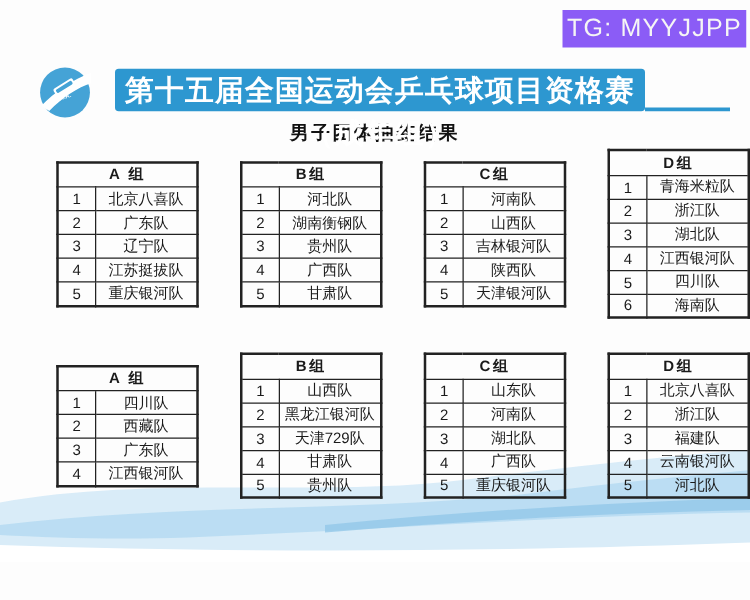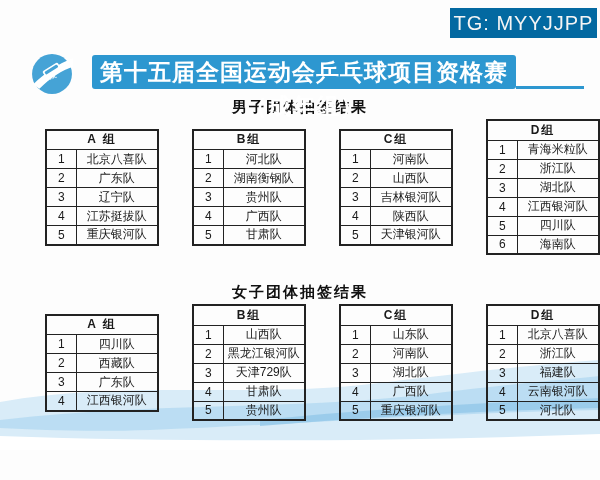--- a/index.html
+++ b/index.html
@@ -11,21 +11,21 @@
     overflow:hidden;
   }
   .page { position:absolute; inset:0; background:#fdfdfd; }
 
   
   .wave-svg { position:absolute; left:0; top:350px; width:600px; height:100px; z-index:0; }
 
   
   .tg-box {
     position:absolute; left:450px; top:8px; width:147px; height:30px;
-    background:#0369a1; color:#f5f5f5; font-size:20px; line-height:30px;
+    background:#8b5cf6; color:#f5f5f5; font-size:20px; line-height:30px;
     text-align:center; letter-spacing:1px; z-index:3;
   }
 
   
   .logo { position:absolute; left:31px; top:53px; width:42px; height:42px; z-index:2; }
   .banner {
     position:absolute; left:92px; top:55px; width:424px; height:34px;
     background:#2d97d0; border-radius:3px; color:#ffffff;
     font-size:23px; font-weight:bold; line-height:34px; text-align:center;
     letter-spacing:1px; z-index:2;
@@ -209,21 +209,20 @@
               </tr>
               <tr>
                 <td class="num">6</td>
                 <td class="team">海南队</td>
               </tr>
             </tbody>
           </table>
         </div>
       </div>
       <div class="section section-women">
-        <div class="section-title">女子团体抽签结果</div>
         <div class="tables-row">
           <table class="group-table">
             <thead>
               <tr>
                 <th colspan="2">A 组</th>
               </tr>
             </thead>
             <tbody>
               <tr>
                 <td class="num">1</td>

